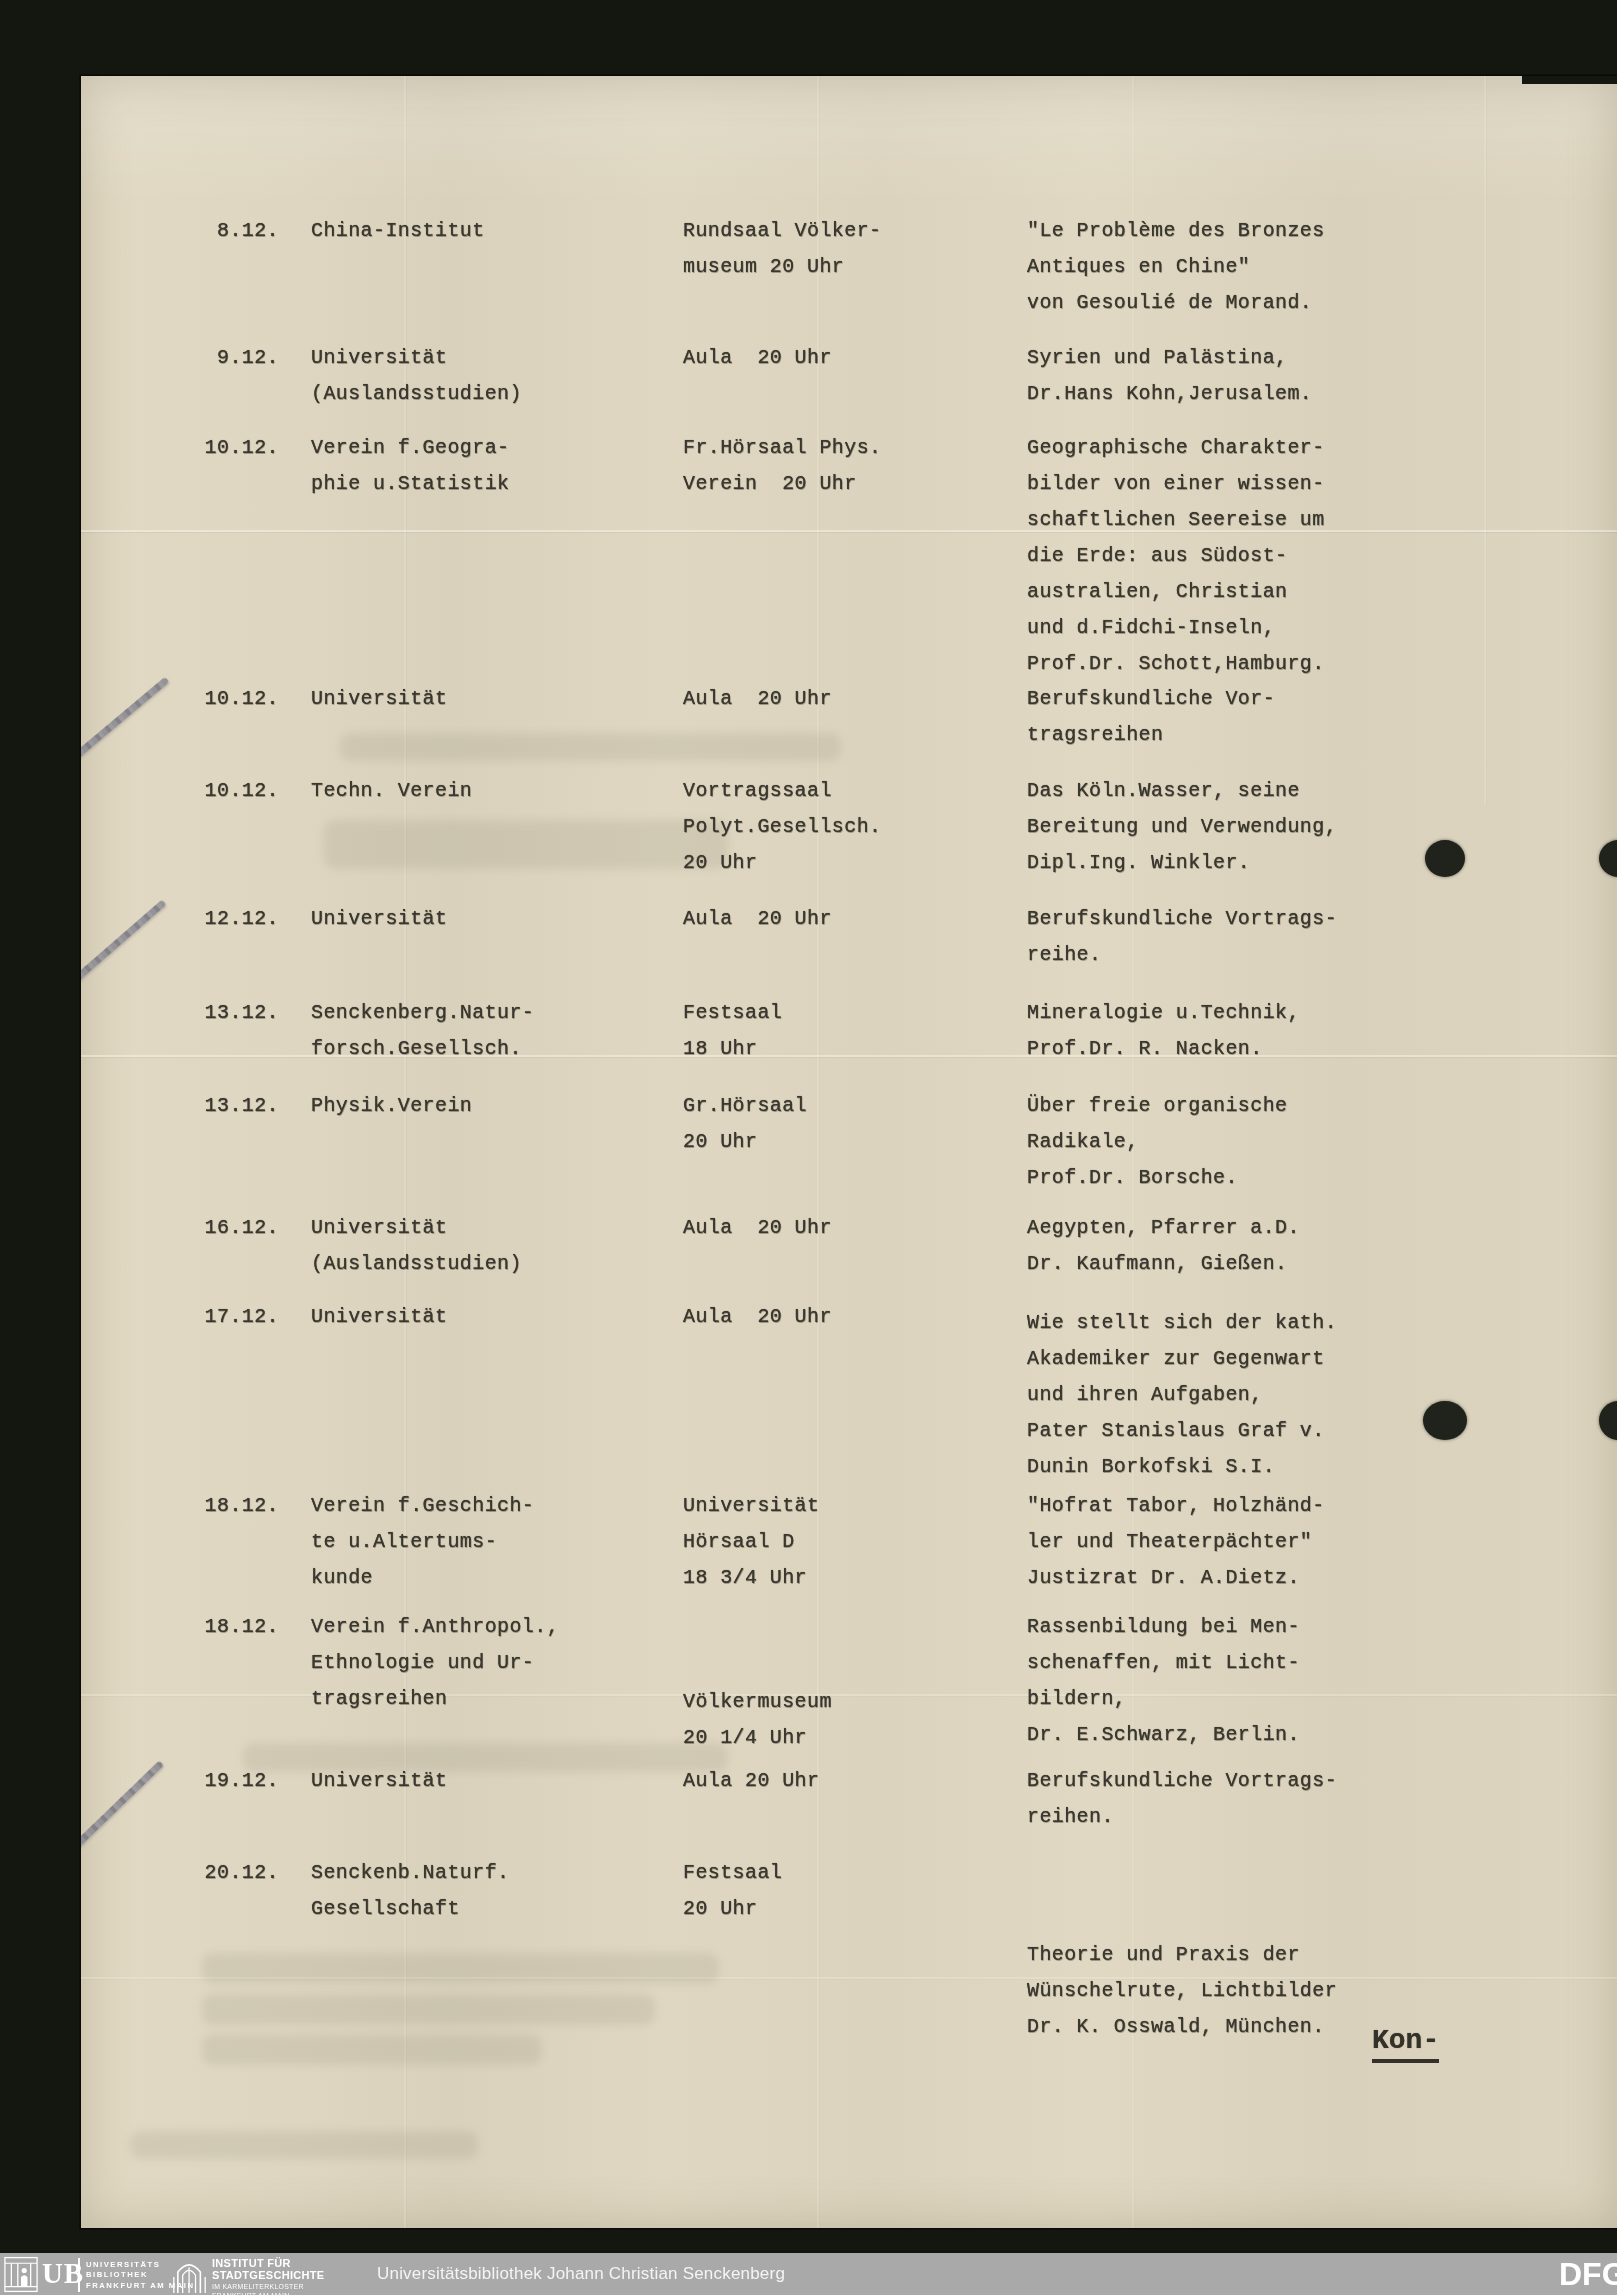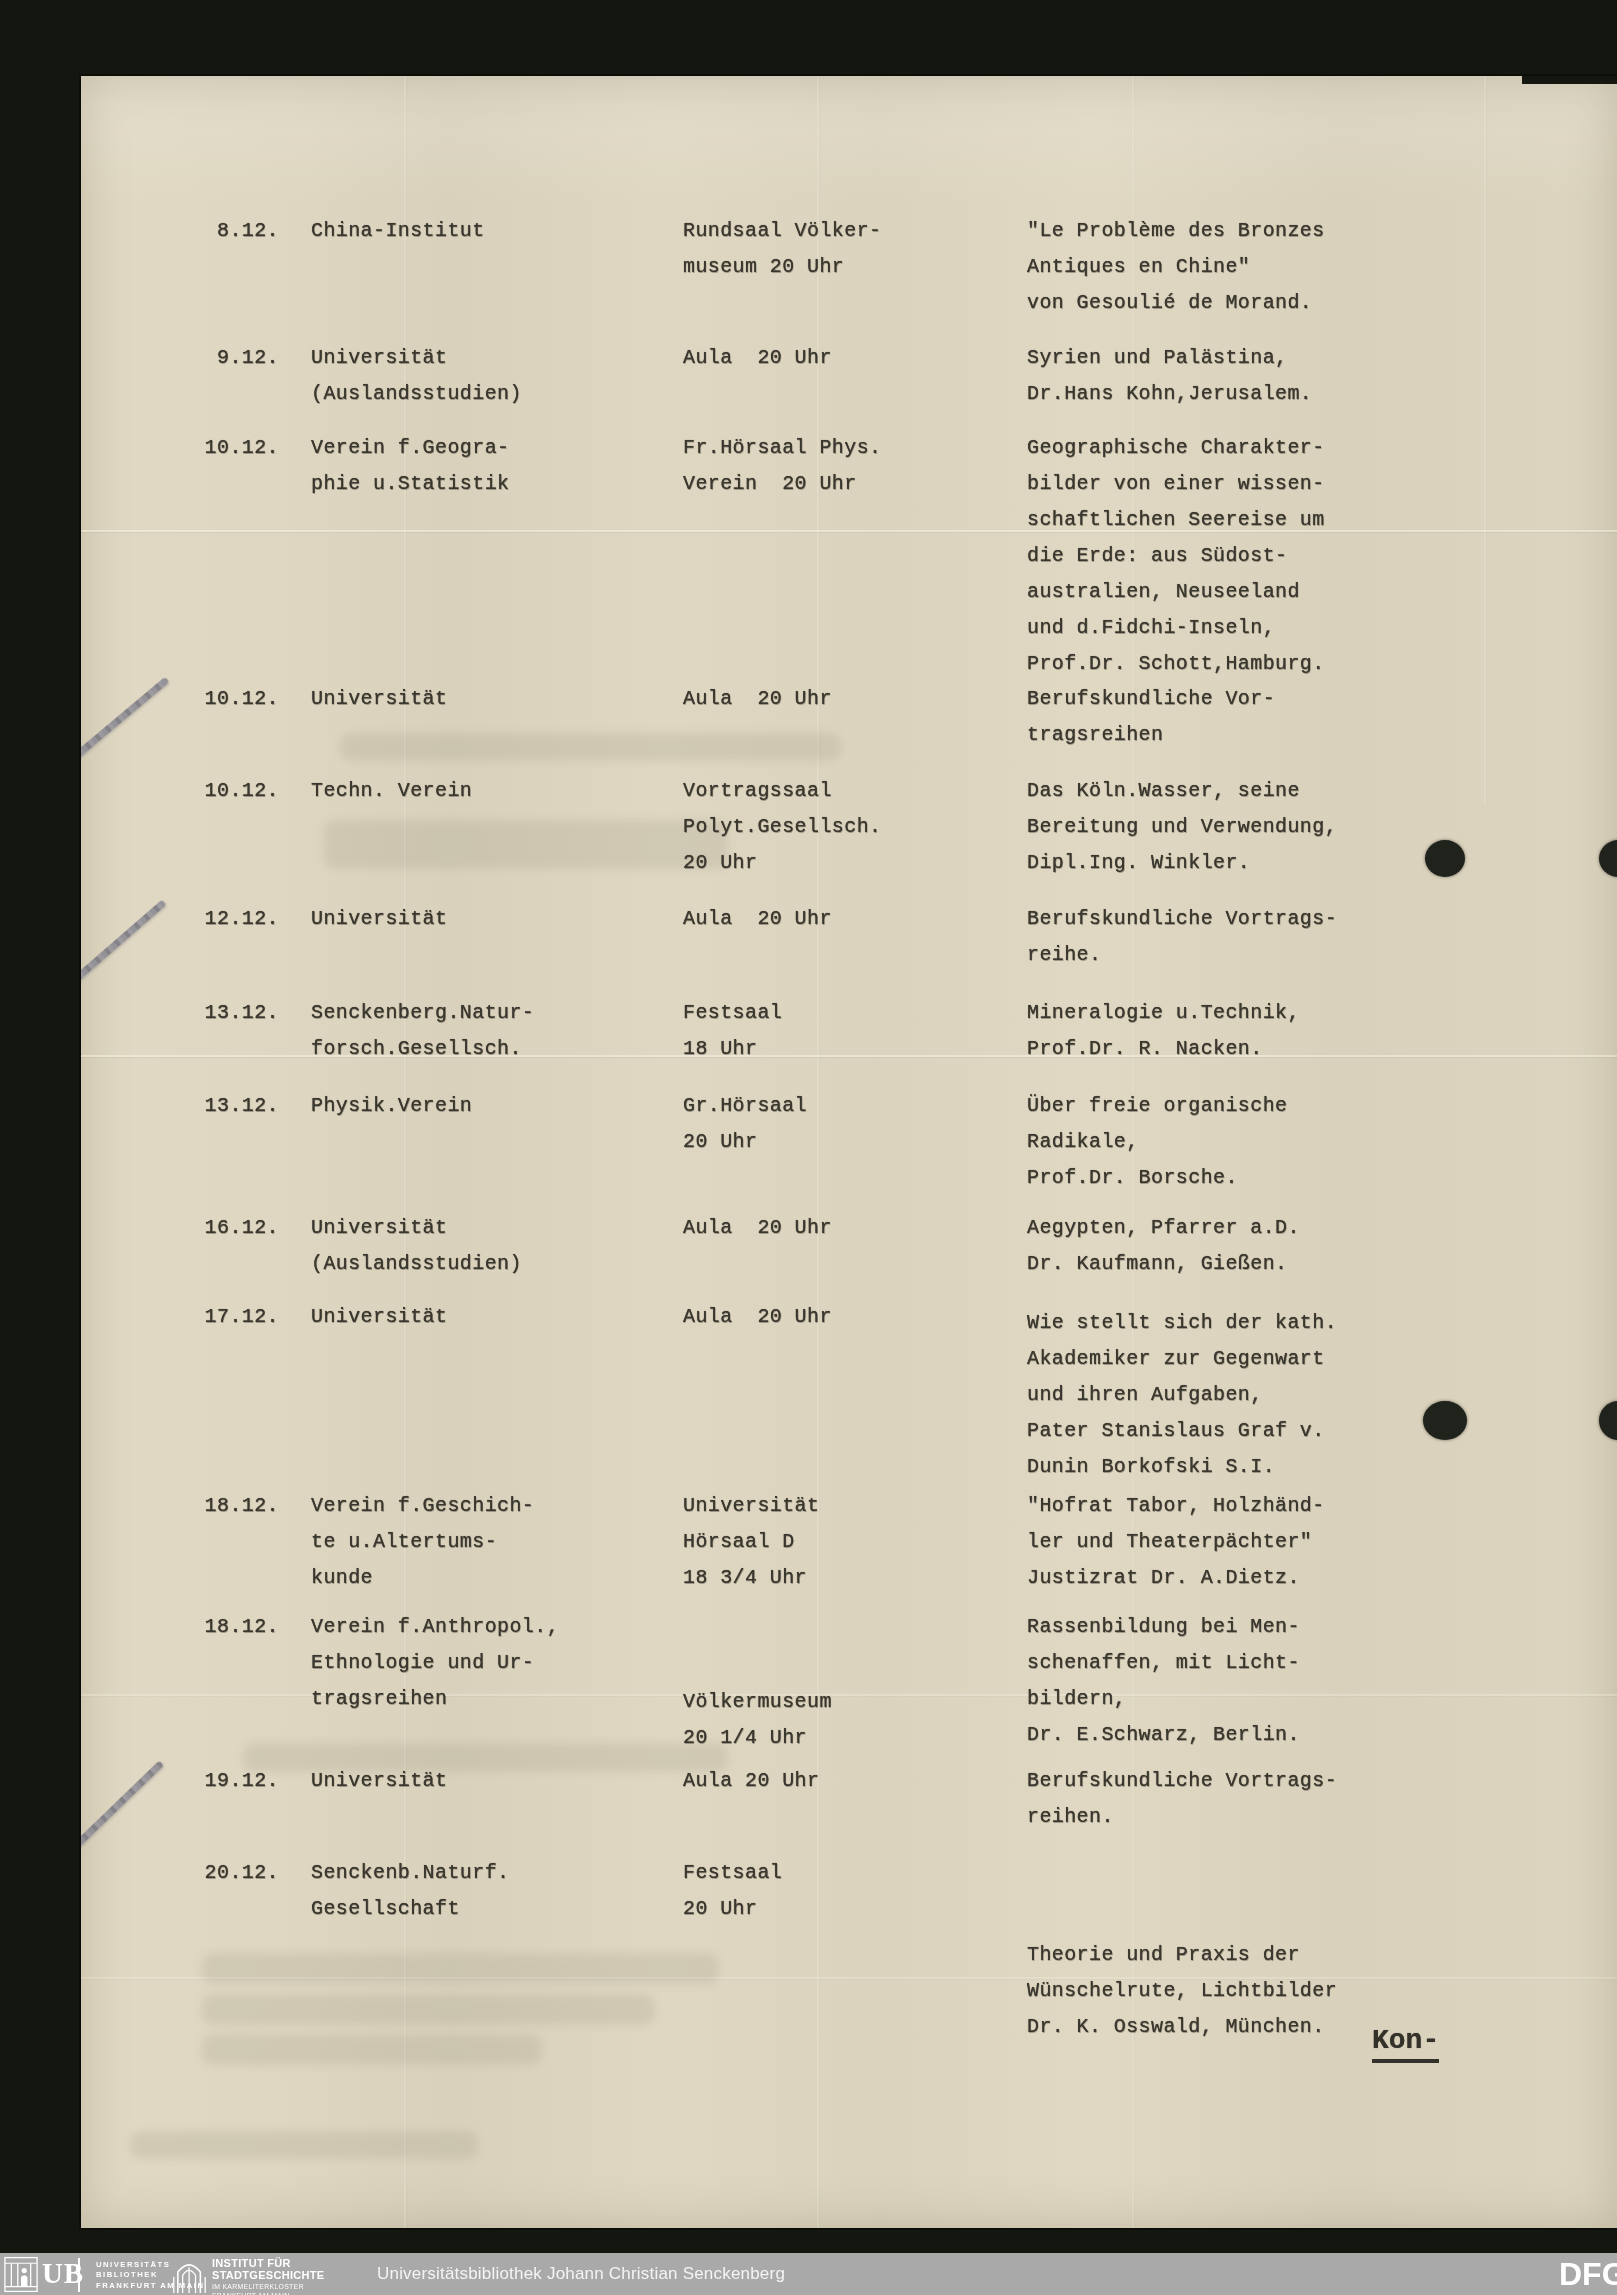--- a/index.html
+++ b/index.html
@@ -46,21 +46,21 @@
   .footer{
     position:absolute;left:0;top:2253px;width:1617px;height:43px;
     background:#a9a9a9;font-family:"Liberation Sans","DejaVu Sans",sans-serif;
   }
   .ub-abbr{
     position:absolute;left:42px;top:4px;color:#fff;
     font-family:"Liberation Serif","DejaVu Serif",serif;
     font-size:29px;font-weight:700;letter-spacing:0.8px;
   }
   .ub-divider{position:absolute;left:78px;top:4.9px;width:1.6px;height:34px;background:#fff;}
-  .ub-lines{position:absolute;left:96px;top:6.5px;color:#fff;font-size:7.7px;line-height:10.5px;letter-spacing:1.5px;font-weight:700;}
+  .ub-lines{position:absolute;left:86px;top:6.5px;color:#fff;font-size:7.7px;line-height:10.5px;letter-spacing:1.5px;font-weight:700;}
   .isg-text{position:absolute;left:212px;top:4px;color:#fff;}
   .isg-bold{font-size:11px;line-height:12px;font-weight:700;letter-spacing:0.3px;}
   .isg-small{font-size:6.9px;line-height:8px;letter-spacing:0.3px;margin-top:1.6px;}
   .footer-title{position:absolute;left:377px;top:11.3px;color:#f4f4f4;font-size:17px;letter-spacing:0.2px;}
   .dfg{position:absolute;left:1559px;top:3.2px;color:#fff;font-size:32px;font-weight:800;letter-spacing:0px;}
   svg{display:block;}
 </style>
 </head>
 <body>
 
@@ -104,21 +104,21 @@
   <div>
     <div class="cell c-date" style="top:354px">10.12.</div>
     <div class="cell c-org" style="top:354px">Verein f.Geogra-
 phie u.Statistik</div>
     <div class="cell c-venue" style="top:354px">Fr.Hörsaal Phys.
 Verein  20 Uhr</div>
     <div class="cell c-topic" style="top:354px">Geographische Charakter-
 bilder von einer wissen-
 schaftlichen Seereise um
 die Erde: aus Südost-
-australien, Neuseeland
+australien, Christian
 und d.Fidchi-Inseln,
 Prof.Dr. Schott,Hamburg.</div>
   </div>
   <div>
     <div class="cell c-date" style="top:605px">10.12.</div>
     <div class="cell c-org" style="top:605px">Universität</div>
     <div class="cell c-venue" style="top:605px">Aula  20 Uhr</div>
     <div class="cell c-topic" style="top:605px">Berufskundliche Vor-
 tragsreihen</div>
   </div>

